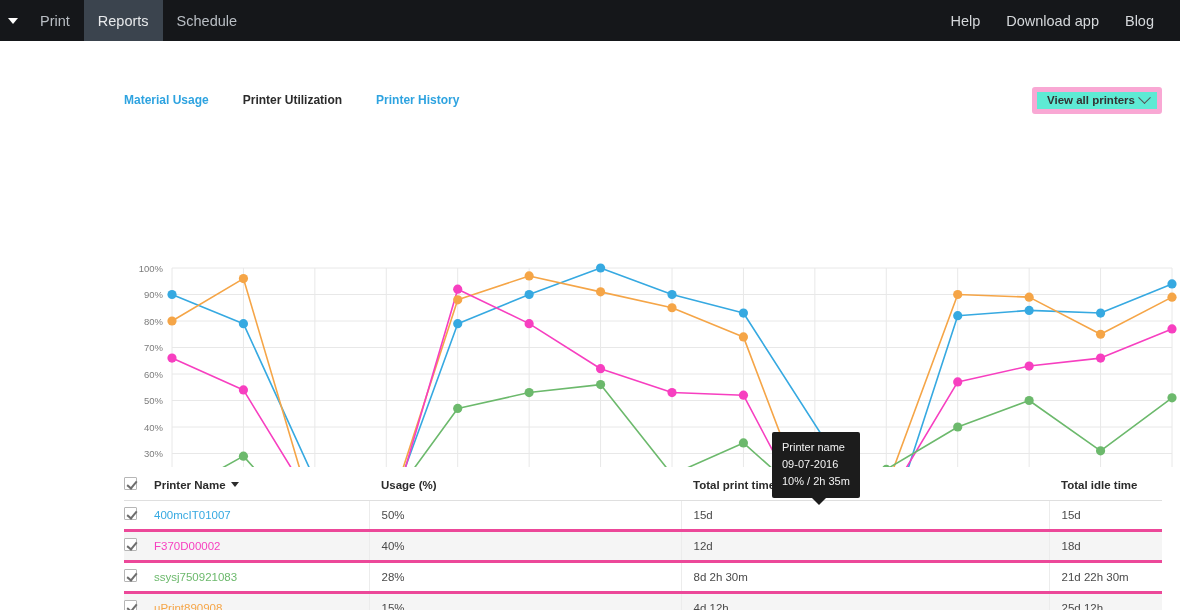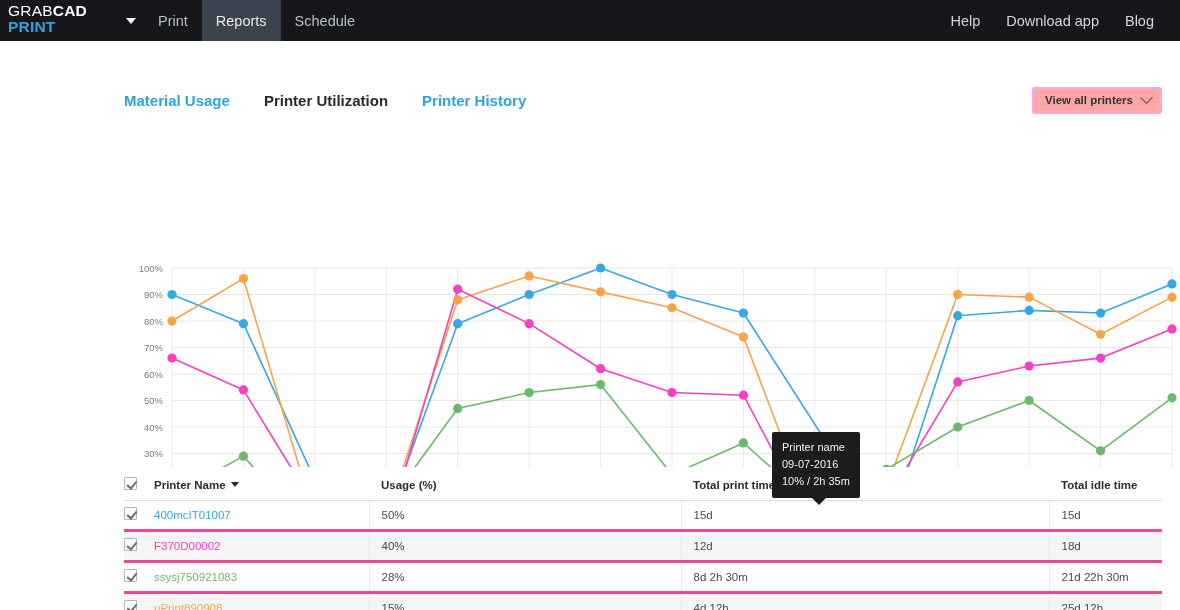--- a/index.html
+++ b/index.html
@@ -60,35 +60,35 @@
   
   .page { position: relative; }
 
   .tabs-row {
     display: flex; align-items: center;
     padding: 0 18px 0 124px;
     margin-top: 46px;
     height: 26px;
   }
   .rtab {
-    font-size: 15px;
+    font-size: 12px;
     font-weight: 700;
     color: #2ea3e0;
     margin-right: 34px;
     cursor: pointer;
     white-space: nowrap;
   }
   .rtab.active { color: #2b2b2b; }
 
   .selects { margin-left: auto; display: flex; gap: 13px; }
   .select {
     width: 130px; height: 27px;
-    border: 3px solid #f9a8d4;
+    border: 5px solid #f9a8d4;
     border-radius: 3px;
-    background: #fca5a5;
+    background: #5eead4;
     display: flex; align-items: center;
     padding: 0 8px 0 10px;
     font-size: 11.5px; font-weight: 700; color: #333;
     cursor: pointer;
   }
   .select .sel-label { flex: 1; white-space: nowrap; }
   .chev {
     width: 9px; height: 9px;
     border-right: 1.6px solid #555;
     border-bottom: 1.6px solid #555;
@@ -183,26 +183,20 @@
     width: 4px; height: 8px;
     border-right: 2px solid #6d6d6d;
     border-bottom: 2px solid #6d6d6d;
     transform: rotate(40deg);
   }
 </style>
 </head>
 <body>
 
 <div class="topbar">
-  <div class="brand">
-    <div class="brand-line1">
-      <span>GRAB</span><b>CAD</b>
-    </div>
-    <div class="brand-line2">PRINT</div>
-  </div>
 
   <div class="nav-caret">
     <span class="caret-down"></span>
   </div>
 
   <div class="nav-items">
     <div class="nav-item">Print</div>
     <div class="nav-item active">Reports</div>
     <div class="nav-item">Schedule</div>
   </div>

